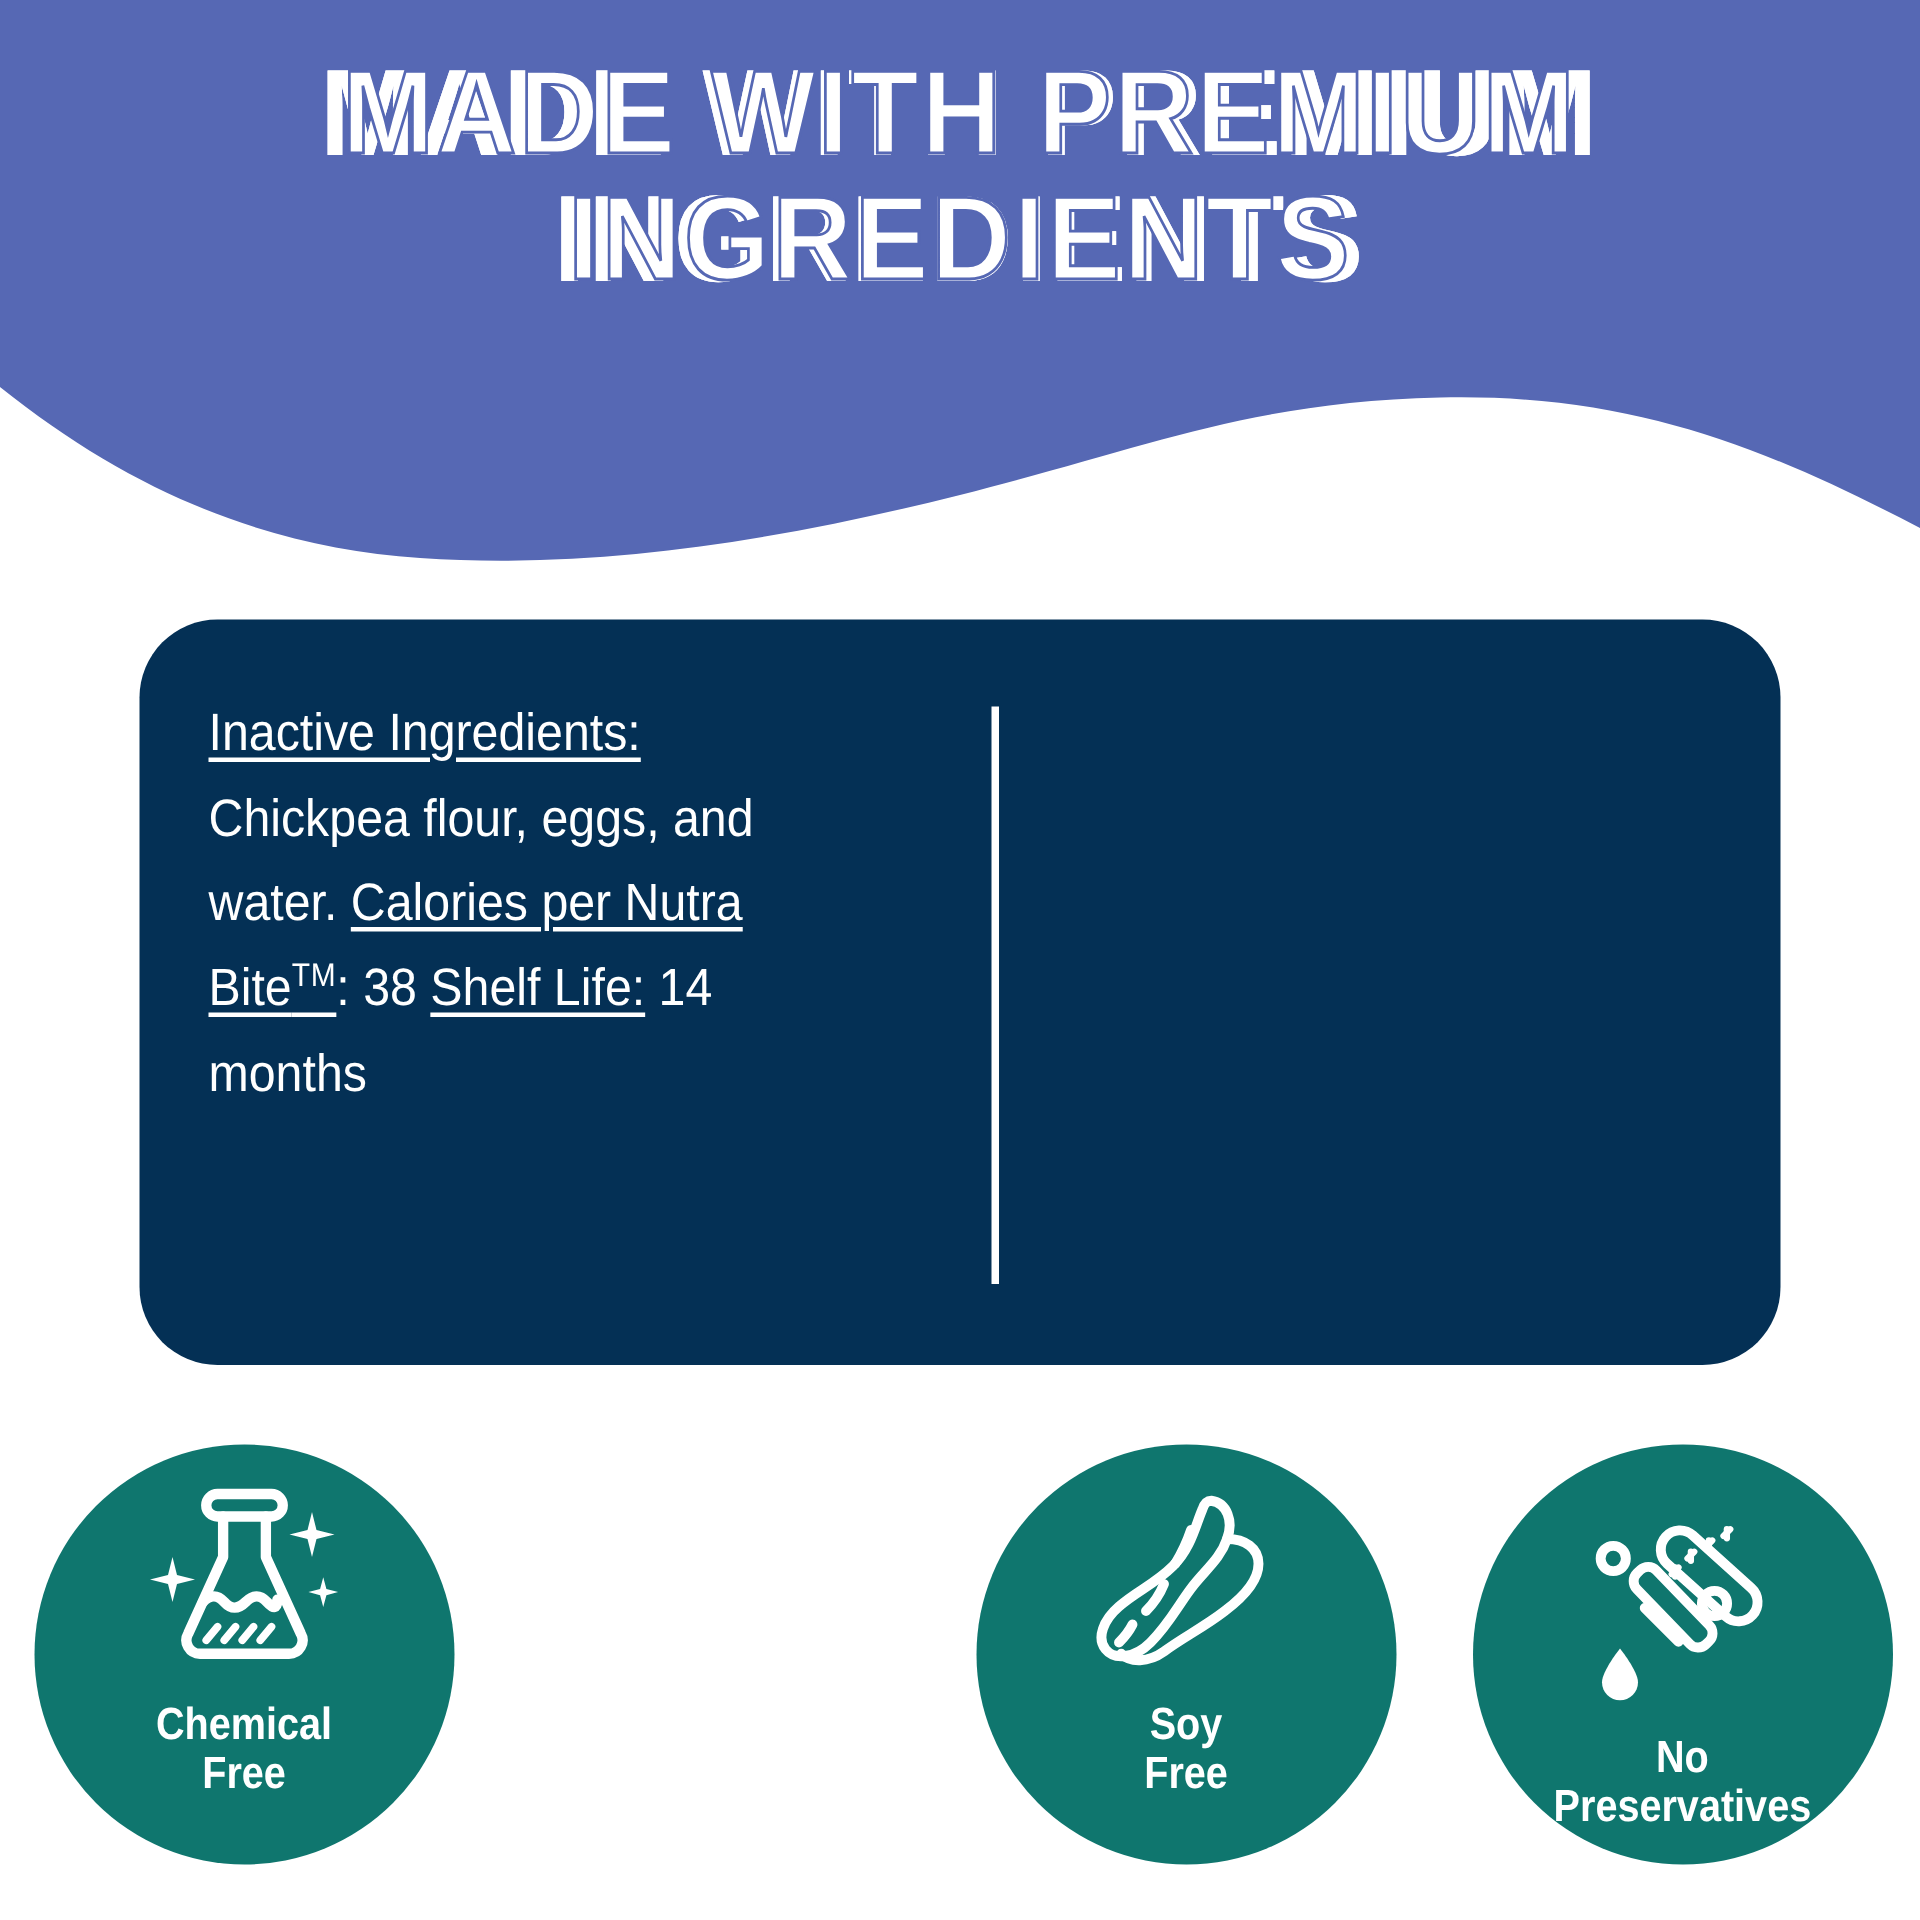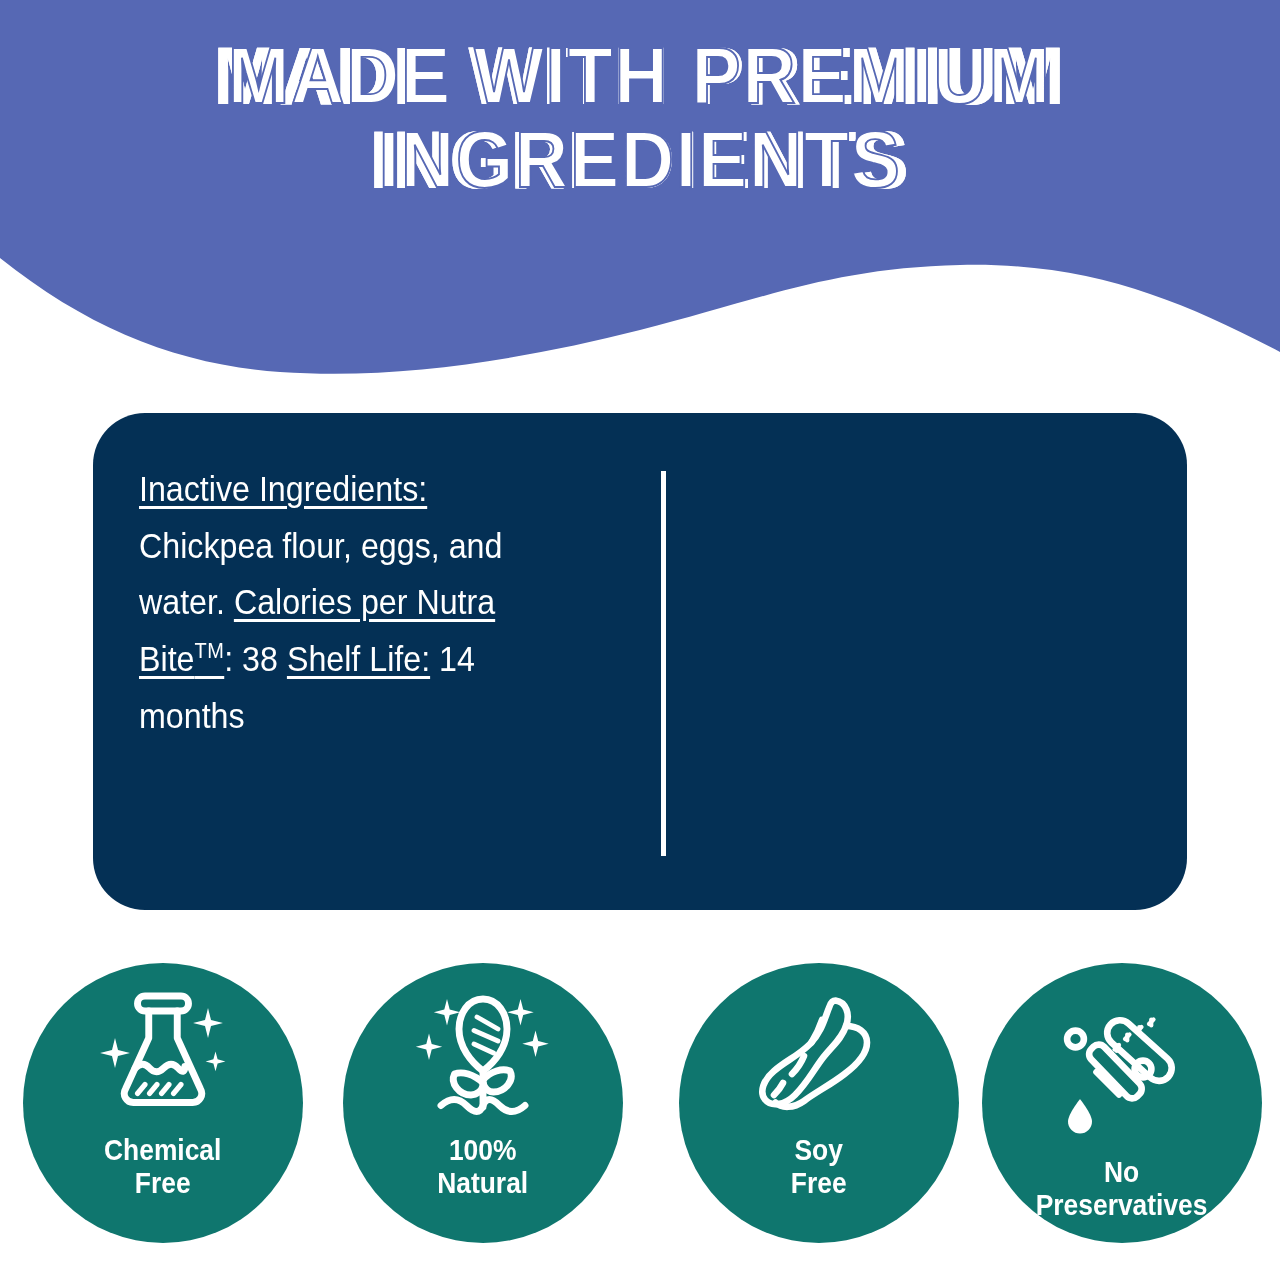--- a/index.html
+++ b/index.html
@@ -134,21 +134,21 @@
     height: 280px;
     border-radius: 50%;
     background: #0f766e;
     display: flex;
     flex-direction: column;
     align-items: center;
     justify-content: flex-start;
   }
   .badge-1 { left: 23px; }
   .badge-2 { left: 343px; }
-  .badge-3 { left: 679px; }
+  .badge-3 { left: 651px; }
   .badge-4 { left: 982px; justify-content: center; }
 
   .badge-icon {
     margin-top: 18px;
     width: 150px;
     height: 150px;
   }
   .badge-icon svg { display: block; width: 150px; height: 150px; }
 
   .badge-label {
@@ -226,46 +226,20 @@
             <path d="M80 18 L82 26 L90 28 L82 30 L80 38 L78 30 L70 28 L78 26 Z"></path>
             <path d="M18 38 L20 46 L28 48 L20 50 L18 58 L16 50 L8 48 L16 46 Z"></path>
             <path d="M85 47 L86.4 52.2 L91.6 53.6 L86.4 55 L85 60.2 L83.6 55 L78.4 53.6 L83.6 52.2 Z"></path>
           </g>
         </svg>
       </div>
       <div class="badge-label">Chemical
 Free</div>
     </div>
 
-    <div class="badge badge-2">
-      <div class="badge-icon">
-        <svg viewBox="0 0 100 100" aria-hidden="true">
-          <g fill="none" stroke="#ffffff" stroke-width="4.6" stroke-linecap="round" stroke-linejoin="round">
-            <path d="M50 12 C60 12 66 22 66 32 C66 44 58 54 50 60 C42 54 34 44 34 32 C34 22 40 12 50 12 Z"></path>
-            <path d="M50 60 L50 84"></path>
-            <path d="M50 68 C44 62 36 60 31 62 C28 68 34 76 42 76 C46 76 49 73 50 70"></path>
-            <path d="M50 66 C55 60 63 58 68 60 C71 66 65 74 57 74 C53 74 51 71 50 68"></path>
-            <path d="M22 83 q9 -8 17 0 t11 0 t11 0 t17 0"></path>
-          </g>
-          <g stroke="#ffffff" stroke-width="3.2" stroke-linecap="round">
-            <line x1="46" y1="24" x2="60" y2="32"></line>
-            <line x1="44" y1="33" x2="60" y2="40"></line>
-            <line x1="44" y1="42" x2="57" y2="48"></line>
-          </g>
-          <g fill="#ffffff">
-            <path d="M26 12 L27.8 19 L34.8 20.8 L27.8 22.6 L26 29.6 L24.2 22.6 L17.2 20.8 L24.2 19 Z"></path>
-            <path d="M75 12 L76.8 19 L83.8 20.8 L76.8 22.6 L75 29.6 L73.2 22.6 L66.2 20.8 L73.2 19 Z"></path>
-            <path d="M14 35 L15.8 42 L22.8 43.8 L15.8 45.6 L14 52.6 L12.2 45.6 L5.2 43.8 L12.2 42 Z"></path>
-            <path d="M85 33 L86.8 40 L93.8 41.8 L86.8 43.6 L85 50.6 L83.2 43.6 L76.2 41.8 L83.2 40 Z"></path>
-          </g>
-        </svg>
-      </div>
-      <div class="badge-label">100%
-Natural</div>
-    </div>
 
     <div class="badge badge-3">
       <div class="badge-icon">
         <svg viewBox="0 0 100 100" aria-hidden="true">
           <g fill="none" stroke="#ffffff" stroke-width="4.4" stroke-linecap="round" stroke-linejoin="round">
             <path d="M61 13 C68 14 71 22 68 30 C65 39 58 44 52 52
                      C46 60 42 68 34 76 C27 83 18 84 14 79
                      C10 74 13 66 20 60 C28 53 36 50 44 42
                      C52 34 54 24 57 17 C58 14 59 13 61 13 Z"></path>
             <path d="M68 30 C76 30 82 34 82 41 C82 49 75 56 67 62

